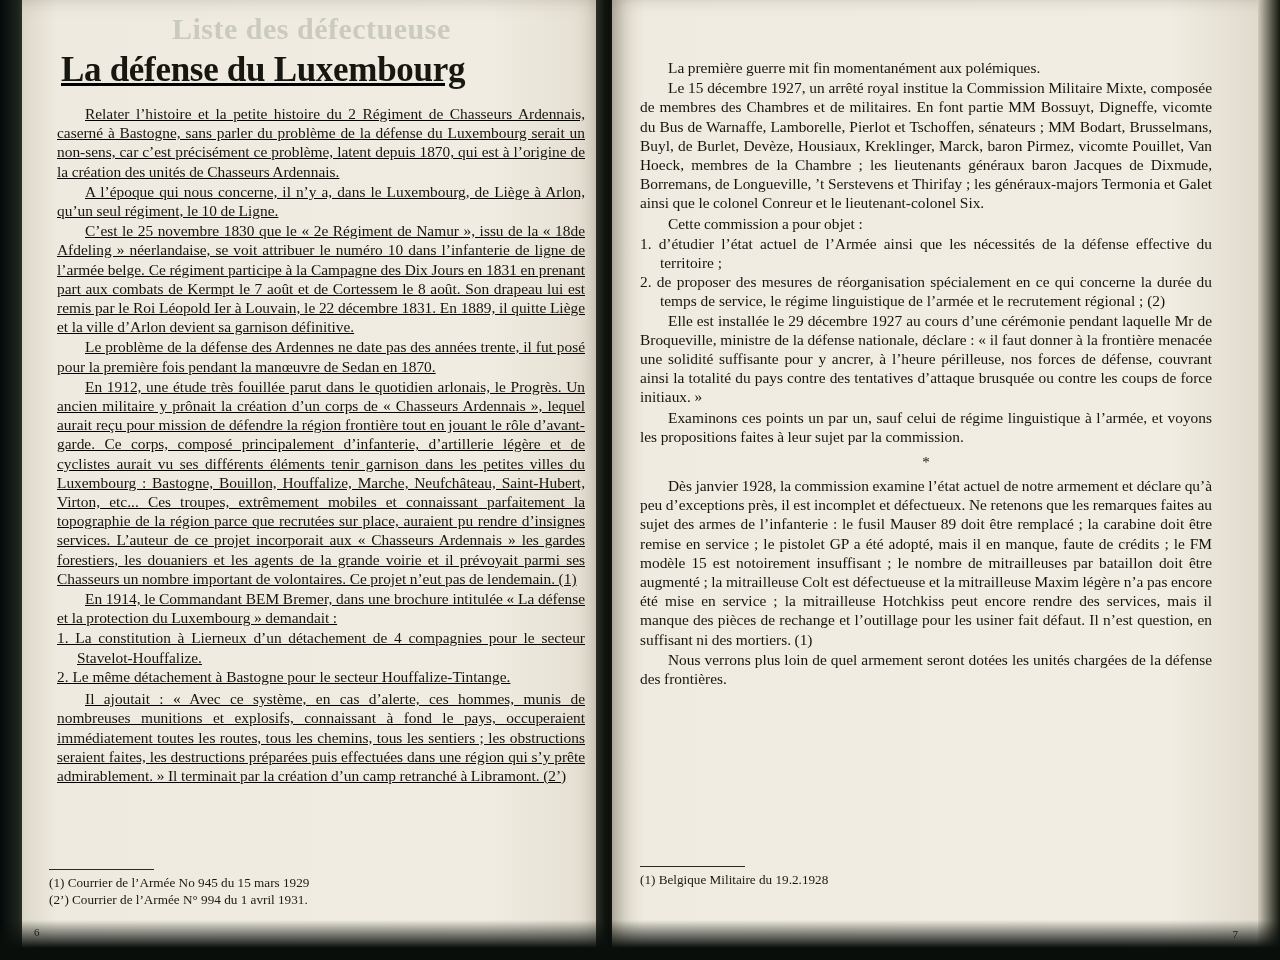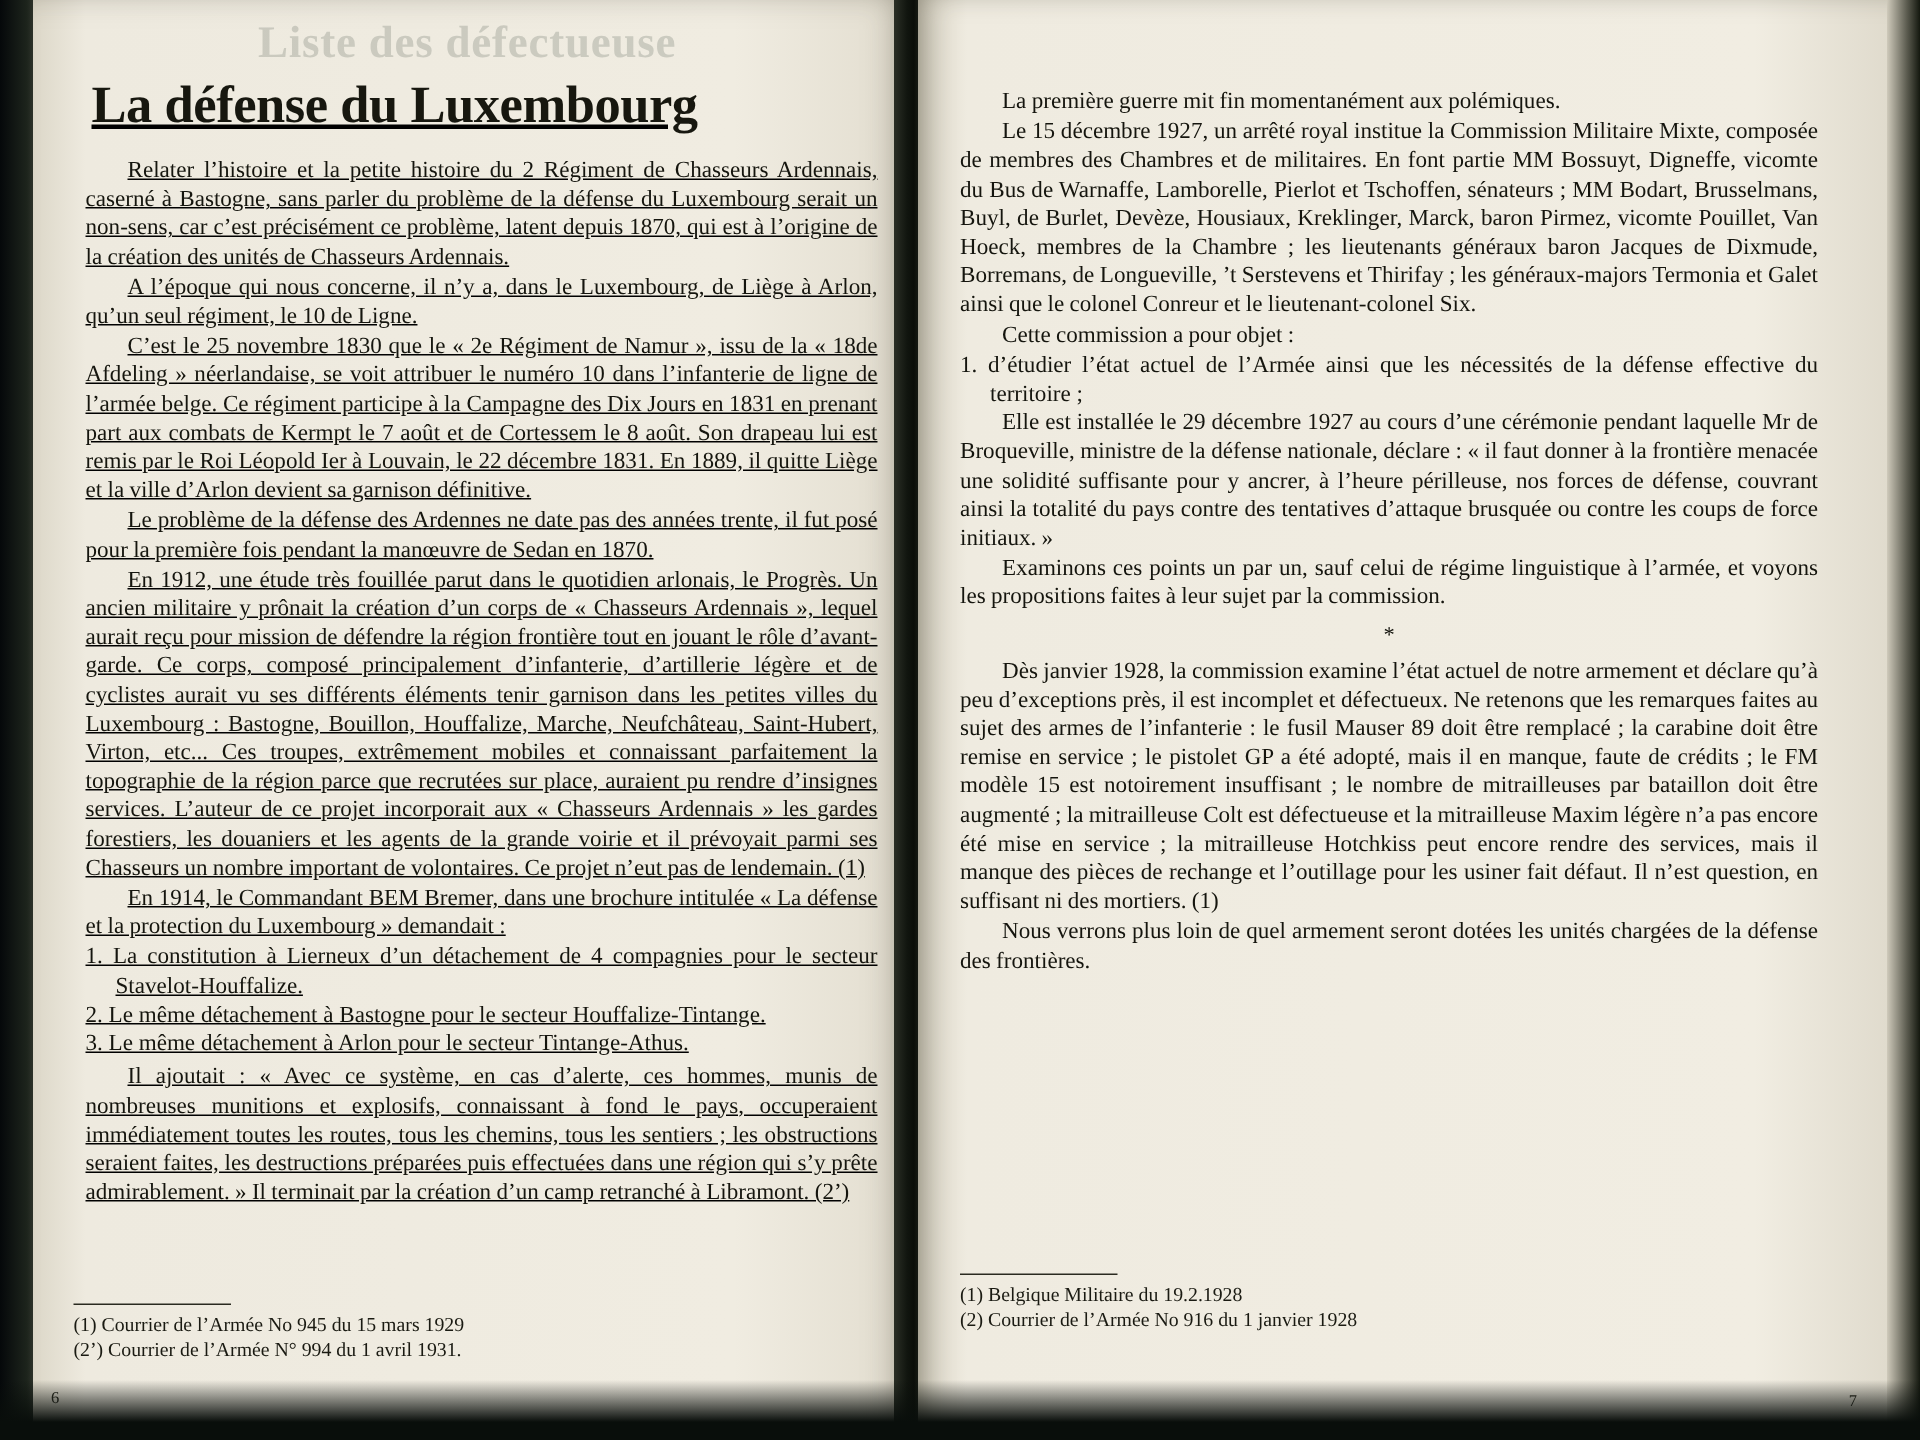--- a/index.html
+++ b/index.html
@@ -178,21 +178,20 @@
       <p class="para">Relater l’histoire et la petite histoire du 2  Régiment de Chasseurs Ardennais, caserné à Bastogne, sans parler du problème de la défense du Luxembourg serait un non-sens, car c’est précisément ce problème, latent depuis 1870, qui est à l’origine de la création des unités de Chasseurs Ardennais.</p>
       <p class="para">A l’époque qui nous concerne, il n’y a, dans le Luxembourg, de Liège à Arlon, qu’un seul régiment, le 10 de Ligne.</p>
       <p class="para">C’est le 25 novembre 1830 que le « 2e Régiment de Namur », issu de la « 18de Afdeling » néerlandaise, se voit attribuer le numéro 10 dans l’infanterie de ligne de l’armée belge. Ce régiment participe à la Campagne des Dix Jours en 1831 en prenant part aux combats de Kermpt le 7 août et de Cortessem le 8 août. Son drapeau lui est remis par le Roi Léopold Ier à Louvain, le 22 décembre 1831. En 1889, il quitte Liège et la ville d’Arlon devient sa garnison définitive.</p>
       <p class="para">Le problème de la défense des Ardennes ne date pas des années trente, il fut posé pour la première fois pendant la manœuvre de Sedan en 1870.</p>
       <p class="para">En 1912, une étude très fouillée parut dans le quotidien arlonais, le Progrès. Un ancien militaire y prônait la création d’un corps de « Chasseurs Ardennais », lequel aurait reçu pour mission de défendre la région frontière tout en jouant le rôle d’avant-garde. Ce corps, composé principalement d’infanterie, d’artillerie légère et de cyclistes aurait vu ses différents éléments tenir garnison dans les petites villes du Luxembourg : Bastogne, Bouillon, Houffalize, Marche, Neufchâteau, Saint-Hubert, Virton, etc... Ces troupes, extrêmement mobiles et connaissant parfaitement la topographie de la région parce que recrutées sur place, auraient pu rendre d’insignes services. L’auteur de ce projet incorporait aux « Chasseurs Ardennais » les gardes forestiers, les douaniers et les agents de la grande voirie et il prévoyait parmi ses Chasseurs un nombre important de volontaires. Ce projet n’eut pas de lendemain. (1)</p>
       <p class="para">En 1914, le Commandant BEM Bremer, dans une brochure intitulée « La défense et la protection du Luxembourg » demandait :</p>
 
       <ol class="numlist">
         <li>1. La constitution à Lierneux d’un détachement de 4 compagnies pour le secteur Stavelot-Houffalize.</li>
         <li>2. Le même détachement à Bastogne pour le secteur Houffalize-Tintange.</li>
-        <li>3. Le même détachement à Arlon pour le secteur Tintange-Athus.</li>
       </ol>
 
       <p class="para" style="margin-top:3px;">Il ajoutait : « Avec ce système, en cas d’alerte, ces hommes, munis de nombreuses munitions et explosifs, connaissant à fond le pays, occuperaient immédiatement toutes les routes, tous les chemins, tous les sentiers ; les obstructions seraient faites, les destructions préparées puis effectuées dans une région qui s’y prête admirablement. » Il terminait par la création d’un camp retranché à Libramont. (2’)</p>
     </div>
 
     <div class="footnote-block-left">
       <div class="footnote-rule"></div>
       <p class="footnote">(1) Courrier de l’Armée No 945 du 15 mars 1929</p>
       <p class="footnote">(2’) Courrier de l’Armée N° 994 du 1 avril 1931.</p>
     </div>
@@ -203,35 +202,35 @@
   <div class="gutter"></div>
 
   <div class="page page-right">
     <div class="body-right">
       <p class="para">La première guerre mit fin momentanément aux polémiques.</p>
       <p class="para">Le 15 décembre 1927, un arrêté royal institue la Commission Militaire Mixte, composée de membres des Chambres et de militaires. En font partie MM Bossuyt, Digneffe, vicomte du Bus de Warnaffe, Lamborelle, Pierlot et Tschoffen, sénateurs ; MM Bodart, Brusselmans, Buyl, de Burlet, Devèze, Housiaux, Kreklinger, Marck, baron Pirmez, vicomte Pouillet, Van Hoeck, membres de la Chambre ; les lieutenants généraux baron Jacques de Dixmude, Borremans, de Longueville, ’t Serstevens et Thirifay ; les généraux-majors Termonia et Galet ainsi que le colonel Conreur et le lieutenant-colonel Six.</p>
       <p class="para">Cette commission a pour objet :</p>
 
       <ol class="numlist">
         <li>1. d’étudier l’état actuel de l’Armée ainsi que les nécessités de la défense effective du territoire ;</li>
+        <li>2. de proposer des mesures de réorganisation spécialement en ce qui concerne la durée du temps de service, le régime linguistique de l’armée et le recrutement régional ; (2)</li>
       </ol>
 
       <p class="para">Elle est installée le 29 décembre 1927 au cours d’une cérémonie pendant laquelle Mr de Broqueville, ministre de la défense nationale, déclare : « il faut donner à la frontière menacée une solidité suffisante pour y ancrer, à l’heure périlleuse, nos forces de défense, couvrant ainsi la totalité du pays contre des tentatives d’attaque brusquée ou contre les coups de force initiaux. »</p>
       <p class="para">Examinons ces points un par un, sauf celui de régime linguistique à l’armée, et voyons les propositions faites à leur sujet par la commission.</p>
 
       <div class="star">*</div>
 
       <p class="para">Dès janvier 1928, la commission examine l’état actuel de notre armement et déclare qu’à peu d’exceptions près, il est incomplet et défectueux. Ne retenons que les remarques faites au sujet des armes de l’infanterie : le fusil Mauser 89 doit être remplacé ; la carabine doit être remise en service ; le pistolet GP a été adopté, mais il en manque, faute de crédits ; le FM modèle 15 est notoirement insuffisant ; le nombre de mitrailleuses par bataillon doit être augmenté ; la mitrailleuse Colt est défectueuse et la mitrailleuse Maxim légère n’a pas encore été mise en service ; la mitrailleuse Hotchkiss peut encore rendre des services, mais il manque des pièces de rechange et l’outillage pour les usiner fait défaut. Il n’est question, en suffisant ni des mortiers. (1)</p>
       <p class="para">Nous verrons plus loin de quel armement seront dotées les unités chargées de la défense des frontières.</p>
     </div>
 
     <div class="footnote-block-right">
       <div class="footnote-rule"></div>
       <p class="footnote">(1) Belgique Militaire du 19.2.1928</p>
-      <p class="footnote">(2) Courrier de l’Armée No 916 du 1 janvier 1928</p>
     </div>
 
     <div class="folio folio-right">7</div>
   </div>
 
   <div class="right-edge"></div>
   <div class="book-shadow-bottom"></div>
 </div>
 
 </body></html>

